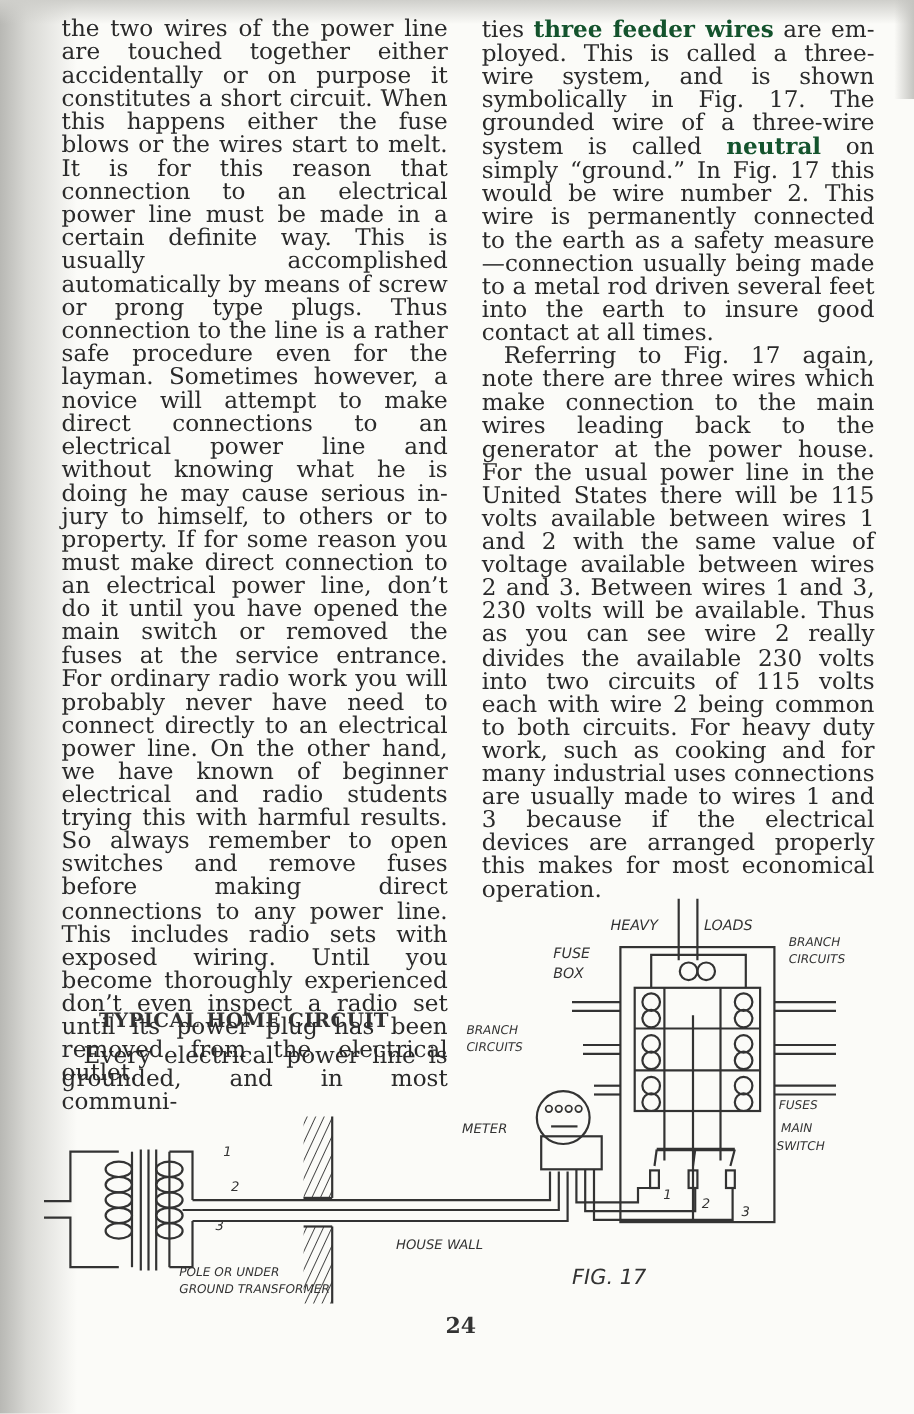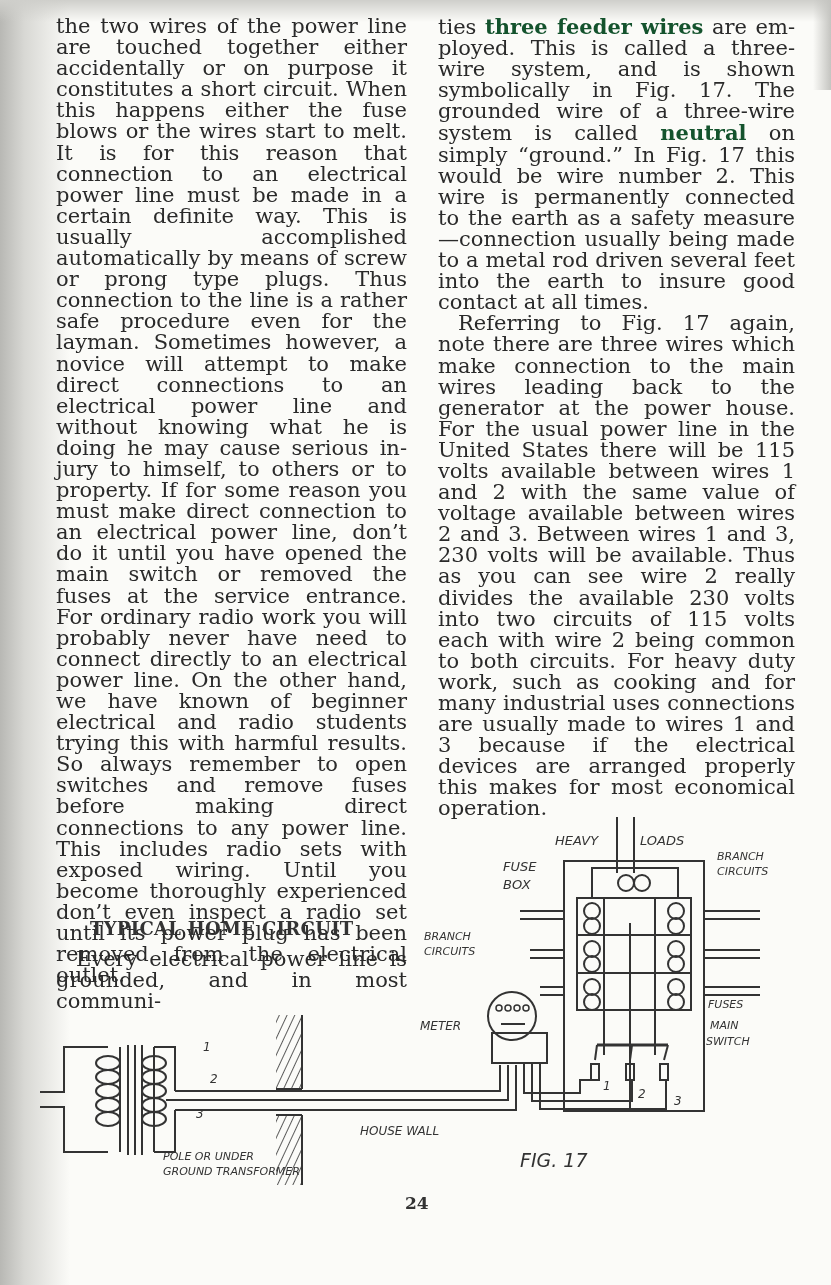--- a/index.html
+++ b/index.html
@@ -35,21 +35,21 @@
   b { font-weight: bold; color: #14532d; }
   .section-heading {
     position: absolute; left: 90px; top: 918px; width: 300px;
     font-size: 18px; font-weight: bold; letter-spacing: 0.3px; color: #333;
   }
   #left-col-2 { left: 56px; top: 949px; width: 351px; }
   #diagram { position: absolute; left: 40px; top: 815px; }
   #diagram text { font-family: "DejaVu Sans", sans-serif; font-style: italic; fill: #333; }
   .page-number {
     position: absolute; left: 405px; top: 1193px;
-    font-size: 17px; font-weight: bold; color: #333;
+    font-size: 20px; font-weight: bold; color: #333;
   }
 </style>
 </head>
 <body>
 
 <div class="edge-left"></div>
 <div class="edge-top"></div>
 <div class="edge-right"></div>
 
 <div id="left-col" class="col">

